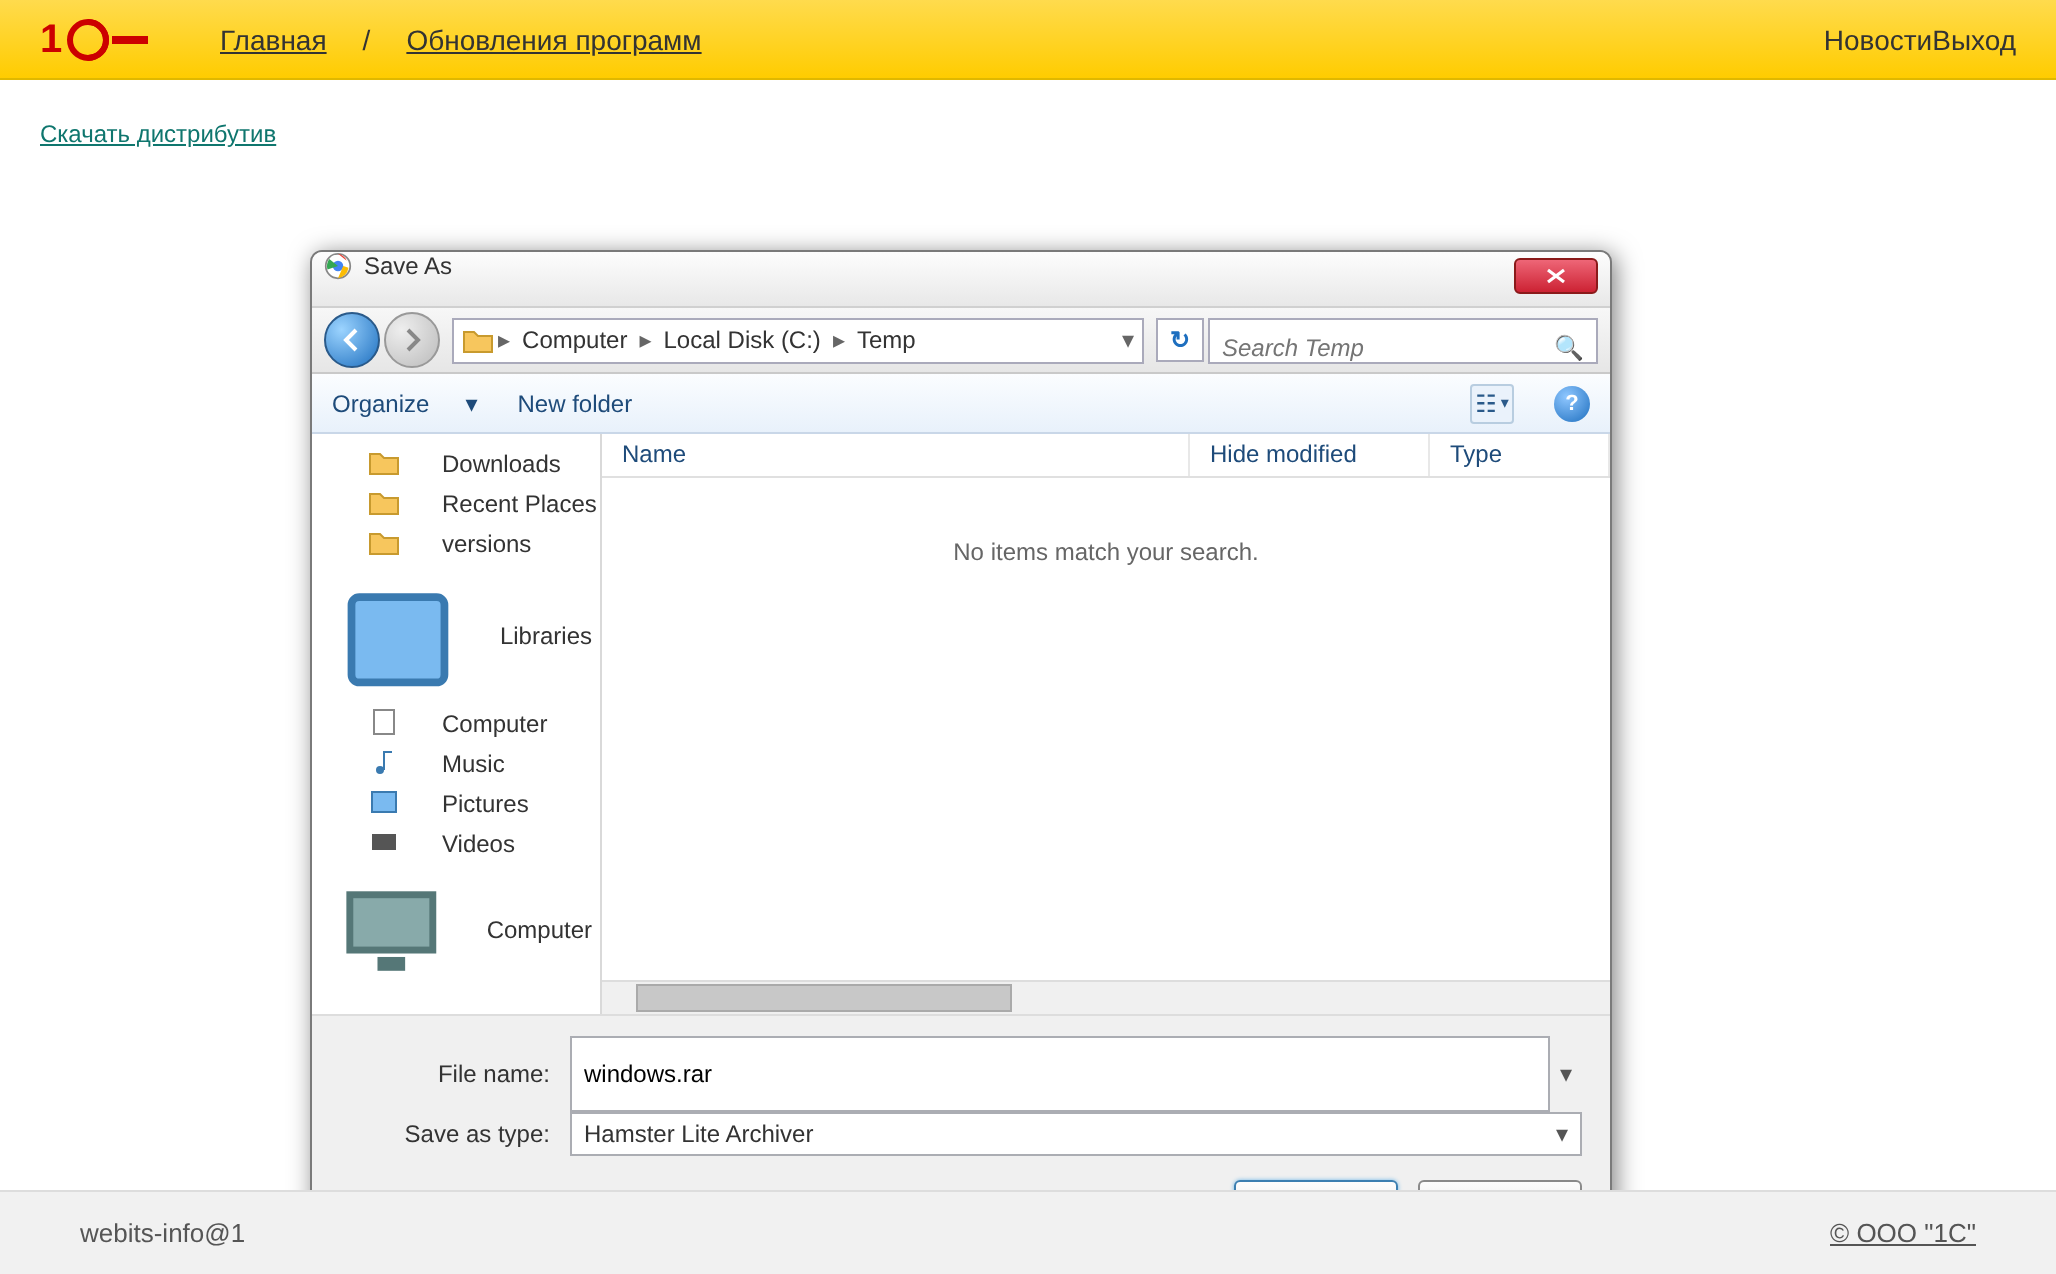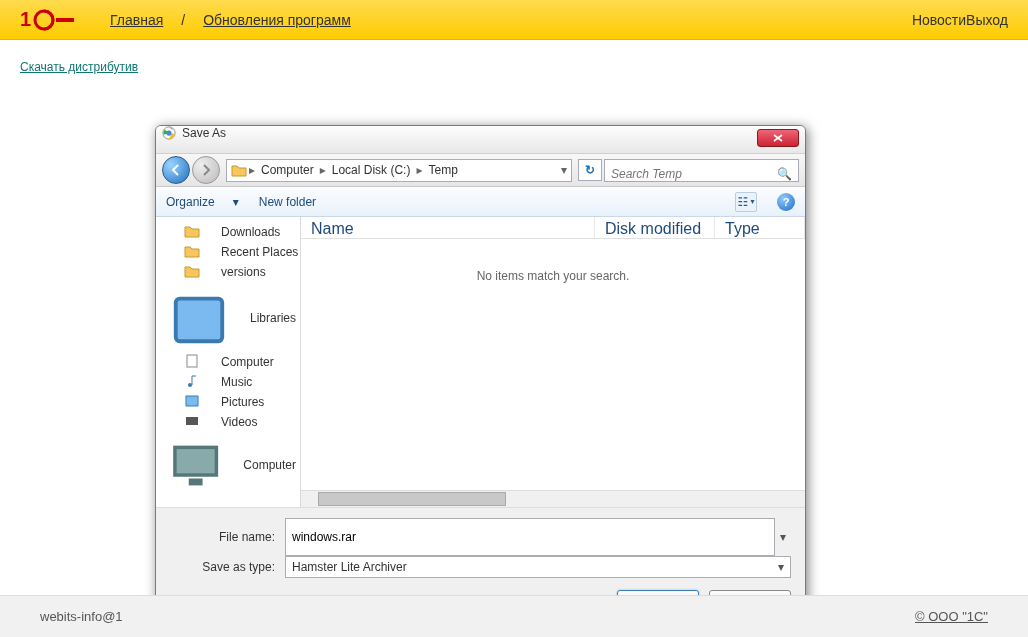--- a/index.html
+++ b/index.html
@@ -38,21 +38,21 @@
 .body{flex:1;display:flex;background:#fff;overflow:hidden}
 .tree{width:145px;border-right:1px solid #d9d9d9;overflow-y:auto;font-size:12px;padding:4px 0;position:relative}
 .tree::-webkit-scrollbar{width:17px}
 .tree::-webkit-scrollbar-track{background:#f0f0f0;border-left:1px solid #ddd}
 .tree::-webkit-scrollbar-thumb{background:#c8c8c8;border:1px solid #aaa}
 .ti{padding:2px 4px 2px 18px;display:flex;align-items:flex-end;gap:21px;cursor:pointer;white-space:nowrap}
 .ti.l2{padding-left:28px}
 .ti .ic{width:16px;height:16px;flex-shrink:0}
 .grp{padding:6px 4px 2px 12px;display:flex;align-items:center;gap:20px}
 .list{flex:1;display:flex;flex-direction:column}
-.cols{height:22px;border-bottom:1px solid #e0e0e0;display:flex;font-size:16px;color:#1e4b7a}
+.cols{height:22px;border-bottom:1px solid #e0e0e0;display:flex;font-size:12px;color:#1e4b7a}
 .col{padding:3px 10px;border-right:1px solid #e8e8e8;cursor:pointer}
 .col.n{flex:1}
 .col.d{width:120px}
 .col.t{width:90px}
 .empty{flex:1;display:flex;align-items:flex-start;justify-content:center;padding-top:30px;color:#666;font-size:12px}
 .hsb{height:17px;background:#f0f0f0;border-top:1px solid #ddd;position:relative}
 .hsb-track{position:absolute;left:17px;right:17px;top:0;bottom:0}
 .hsb-thumb{position:absolute;left:0;width:40%;top:1px;bottom:1px;background:#c8c8c8;border:1px solid #aaa}
 .bottom{background:#f0f0f0;padding:10px 14px 14px 14px;border-top:1px solid #ddd}
 .frow{display:flex;align-items:center;margin-bottom:0}
@@ -220,21 +220,21 @@
             <rect class="ic-comp" x="2" y="3" width="12" height="8"></rect>
             <rect x="6" y="12" width="4" height="2" fill="#577"></rect>
           </svg>
           <span>Computer</span>
         </div>
 
     </div>
     <div class="list">
       <div class="cols">
         <div class="col n">Name</div>
-        <div class="col d">Disk modified</div>
+        <div class="col d">Hide modified</div>
         <div class="col t">Type</div>
       </div>
       <div class="empty">No items match your search.</div>
       <div class="hsb">
         <div class="hsb-track">
             <div class="hsb-thumb"></div>
           </div>
       </div>
     </div>
   </div>

